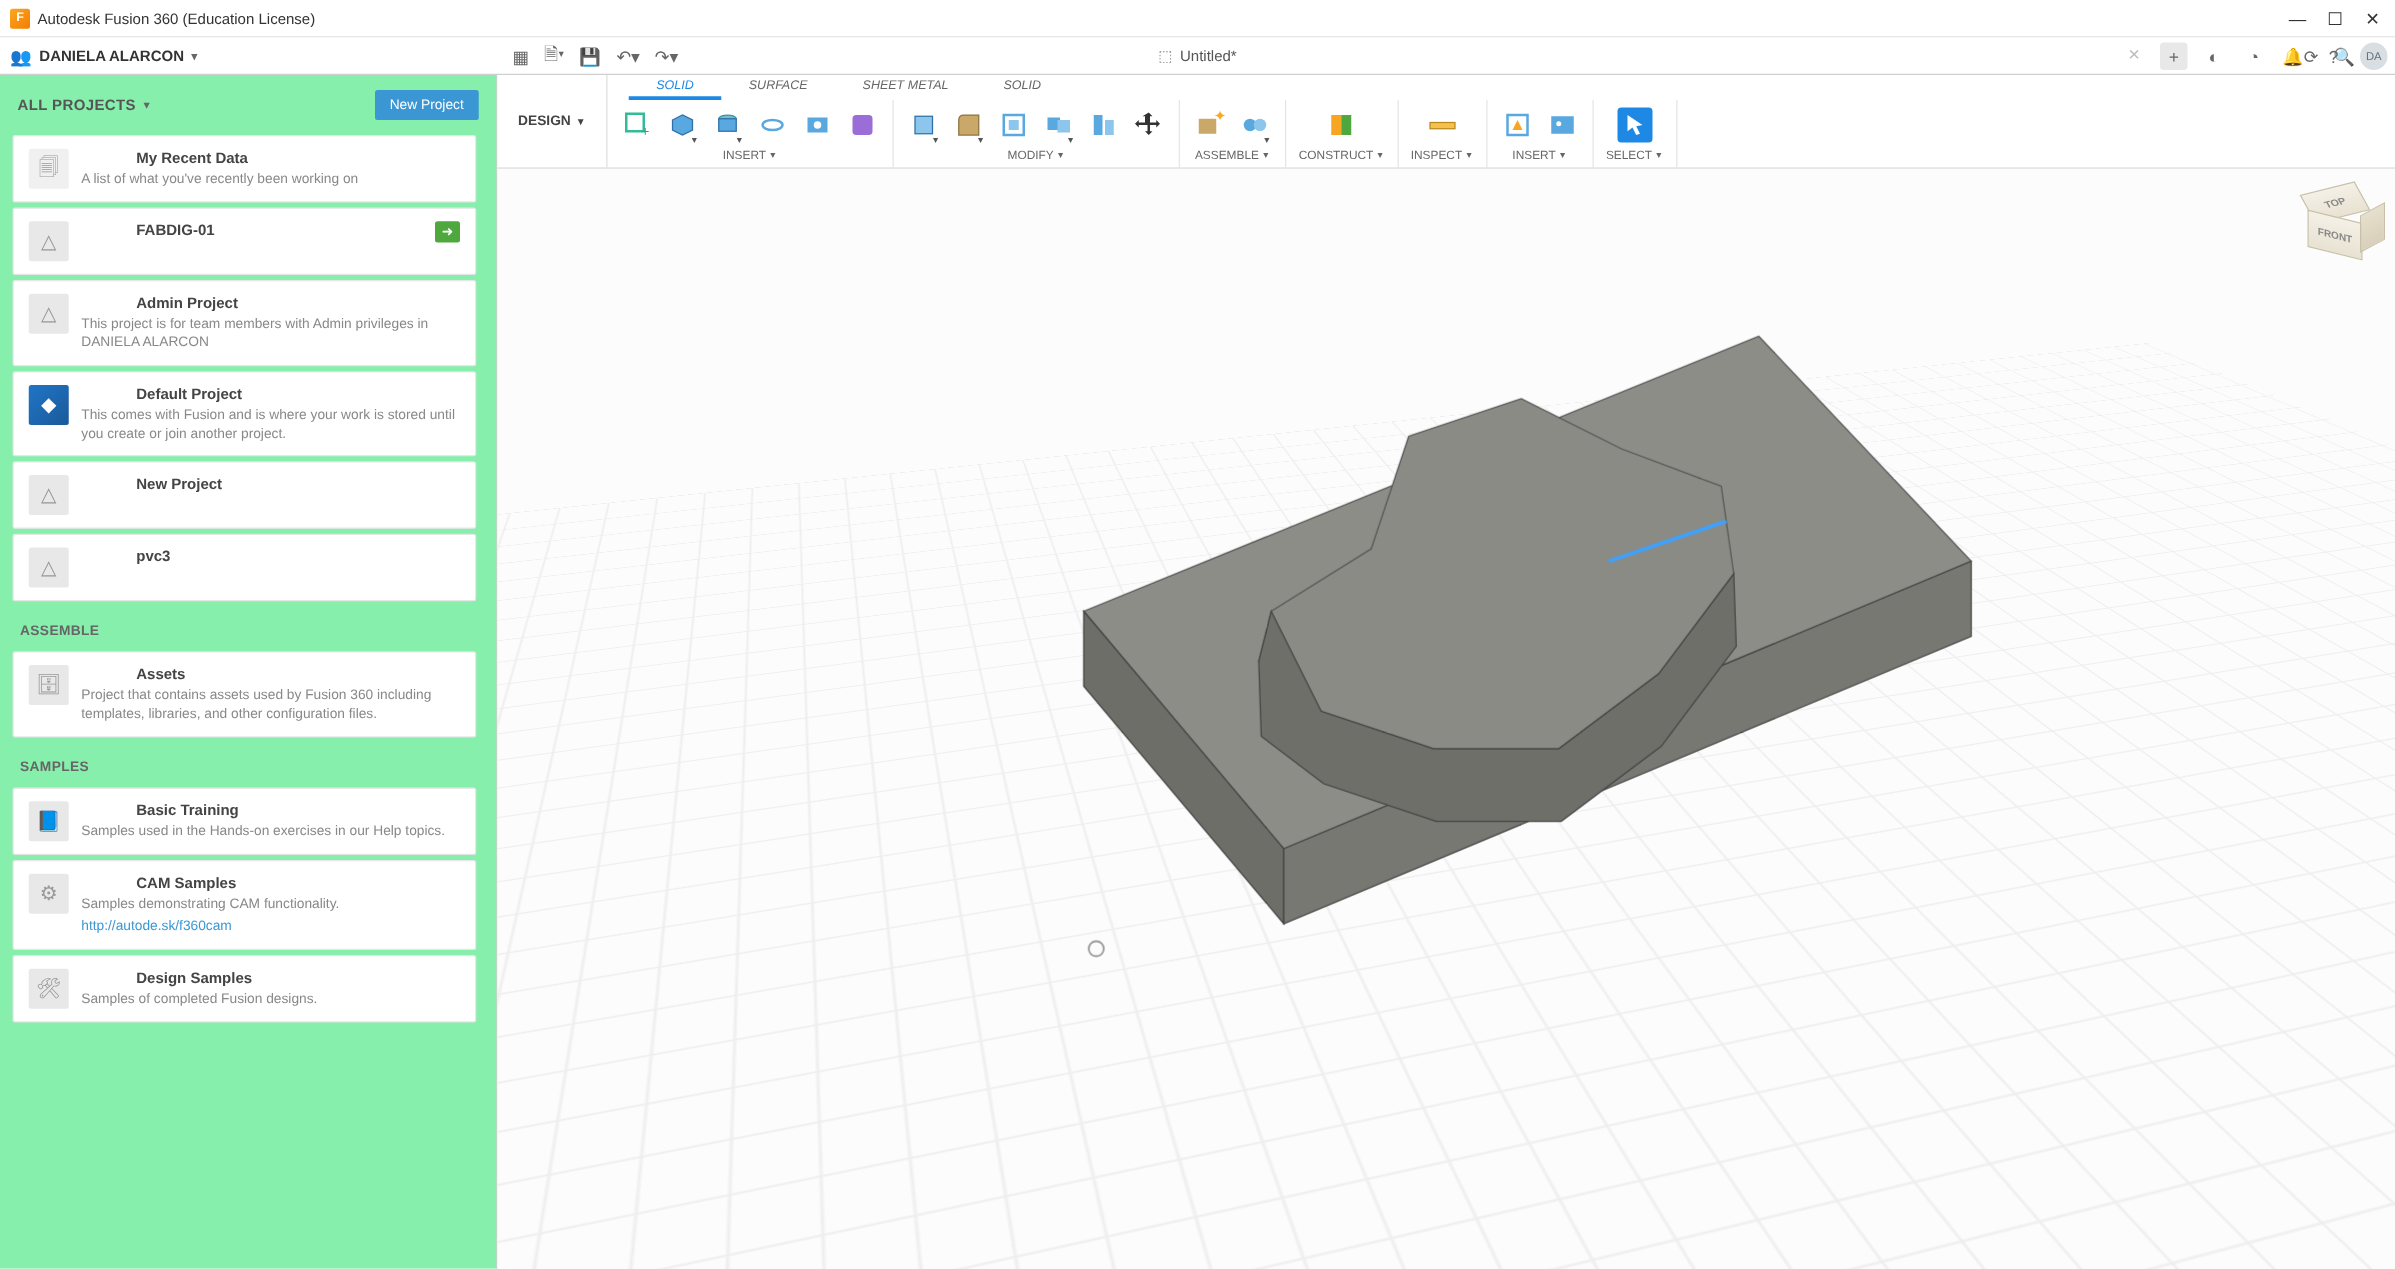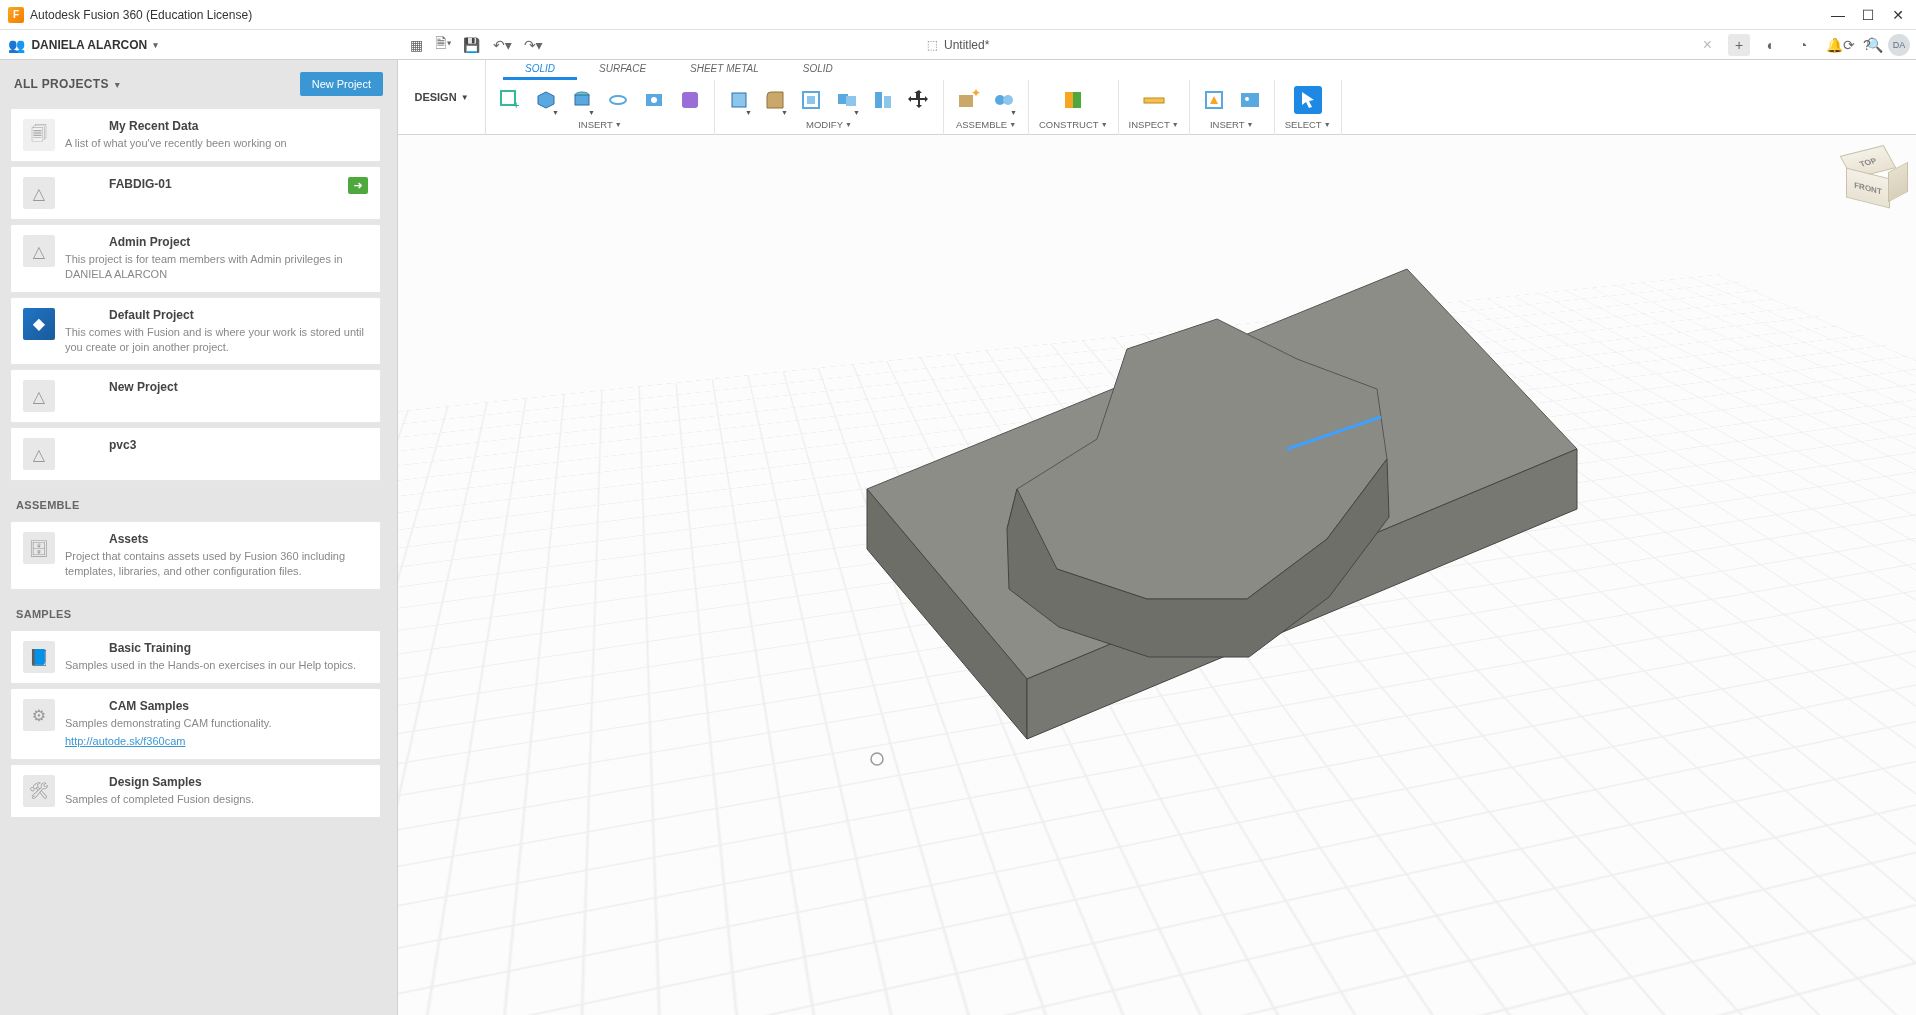--- a/index.html
+++ b/index.html
@@ -19,37 +19,37 @@
 .menubar .qat { position:absolute; left:410px; display:flex; gap:12px; color:#666; font-size:14px; align-items:center; }
 .menubar .qat span { cursor:pointer; }
 .menubar .doctab { position:absolute; left:50%; transform:translateX(-50%); display:flex; align-items:center; gap:6px; font-size:12px; color:#555; }
 .menubar .doctab .cube-icon { color:#888; }
 .menubar .right-icons { position:absolute; right:6px; display:flex; gap:10px; align-items:center; }
 .menubar .right-icons .ribtn { width:22px; height:22px; display:flex; align-items:center; justify-content:center; color:#666; cursor:pointer; font-size:14px; border-radius:3px; }
 .menubar .right-icons .plus { background:#e8e8e8; }
 .menubar .right-icons .avatar { width:22px; height:22px; border-radius:50%; background:#d9dee2; font-size:9px; color:#607080; display:flex; align-items:center; justify-content:center; }
 
 .main { display:flex; height:955px; }
-.sidebar { width:398px; background:#e5e5e5; border-right:1px solid #d0d0d0; display:flex; flex-direction:column; overflow:hidden; }
+.sidebar { width:398px; background:#86efac; border-right:1px solid #d0d0d0; display:flex; flex-direction:column; overflow:hidden; }
 .side-scroll { overflow-y:auto; flex:1; padding-right:6px; }
 .side-scroll::-webkit-scrollbar { width:10px; }
 .side-scroll::-webkit-scrollbar-thumb { background:#c8c8c8; border-radius:5px; }
 .side-header { display:flex; align-items:center; padding:12px 14px 8px; }
 .side-header .htitle { font-size:12px; font-weight:700; color:#555; letter-spacing:.3px; }
 .side-header .chev { font-size:10px; color:#666; margin-left:6px; }
 .side-header .newproj { margin-left:auto; background:#3b97d3; color:#fff; border:none; padding:6px 12px; font-size:11px; border-radius:2px; cursor:pointer; }
 
 .proj-card { display:flex; gap:10px; padding:10px 12px; margin:4px 10px; background:#fff; border:1px solid #e6e6e6; border-radius:2px; }
 .proj-thumb { width:32px; height:32px; background:#e8e8e8; border-radius:2px; display:flex; align-items:center; justify-content:center; color:#999; font-size:16px; flex-shrink:0; }
 .proj-thumb.blue { background:linear-gradient(135deg,#2075c7,#1a5a99); color:#fff; }
 .proj-thumb.doc { background:#f0f0f0; }
 .proj-body { flex:1; }
 .proj-title { font-size:12px; font-weight:700; color:#444; margin-bottom:3px;padding-left:44px; }
 .proj-desc { font-size:11px; color:#888; line-height:1.35; }
-.proj-link { font-size:11px; color:#3b97d3; text-decoration:underline; }
+.proj-link { font-size:11px; color:#3b97d3; }
 .proj-badge { width:20px; height:17px; background:#4fa83d; border-radius:2px; display:flex; align-items:center; justify-content:center; color:#fff; font-size:11px; }
 
 .section-label { font-size:11px; font-weight:700; color:#666; padding:14px 16px 6px; letter-spacing:.3px; }
 
 .canvas-area { flex:1; position:relative; background:#fff; }
 .ribbon { height:75px; background:#fff; border-bottom:1px solid #d5d5d5; display:flex; }
 .ribbon .design-drop { width:88px; border-right:1px solid #e0e0e0; display:flex; align-items:center; justify-content:center; font-size:11px; font-weight:600; color:#444; gap:4px; cursor:pointer; }
 .ribbon-tabs { position:absolute; left:105px; top:0; display:flex; gap:0; height:20px; }
 .ribbon-tab { padding:3px 22px; font-size:10px; color:#666; cursor:pointer; border-bottom:2px solid transparent;font-style:italic; }
 .ribbon-tab.active { color:#1e88e5; border-bottom:3px solid #1e88e5; }

